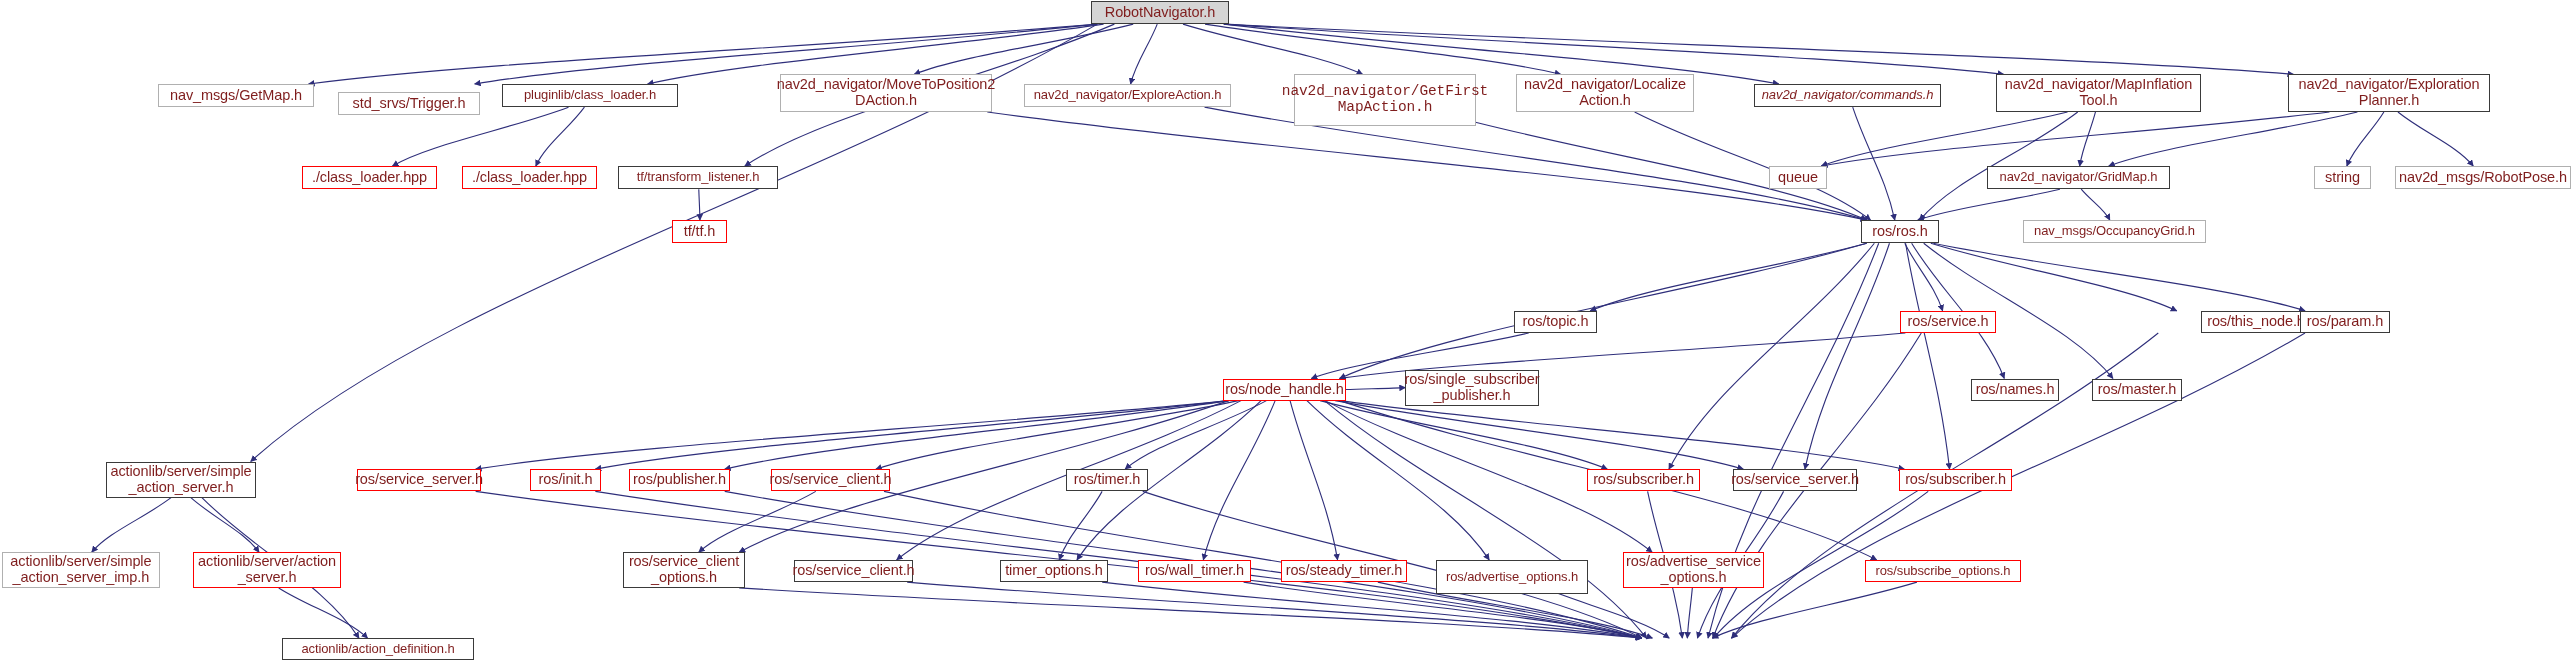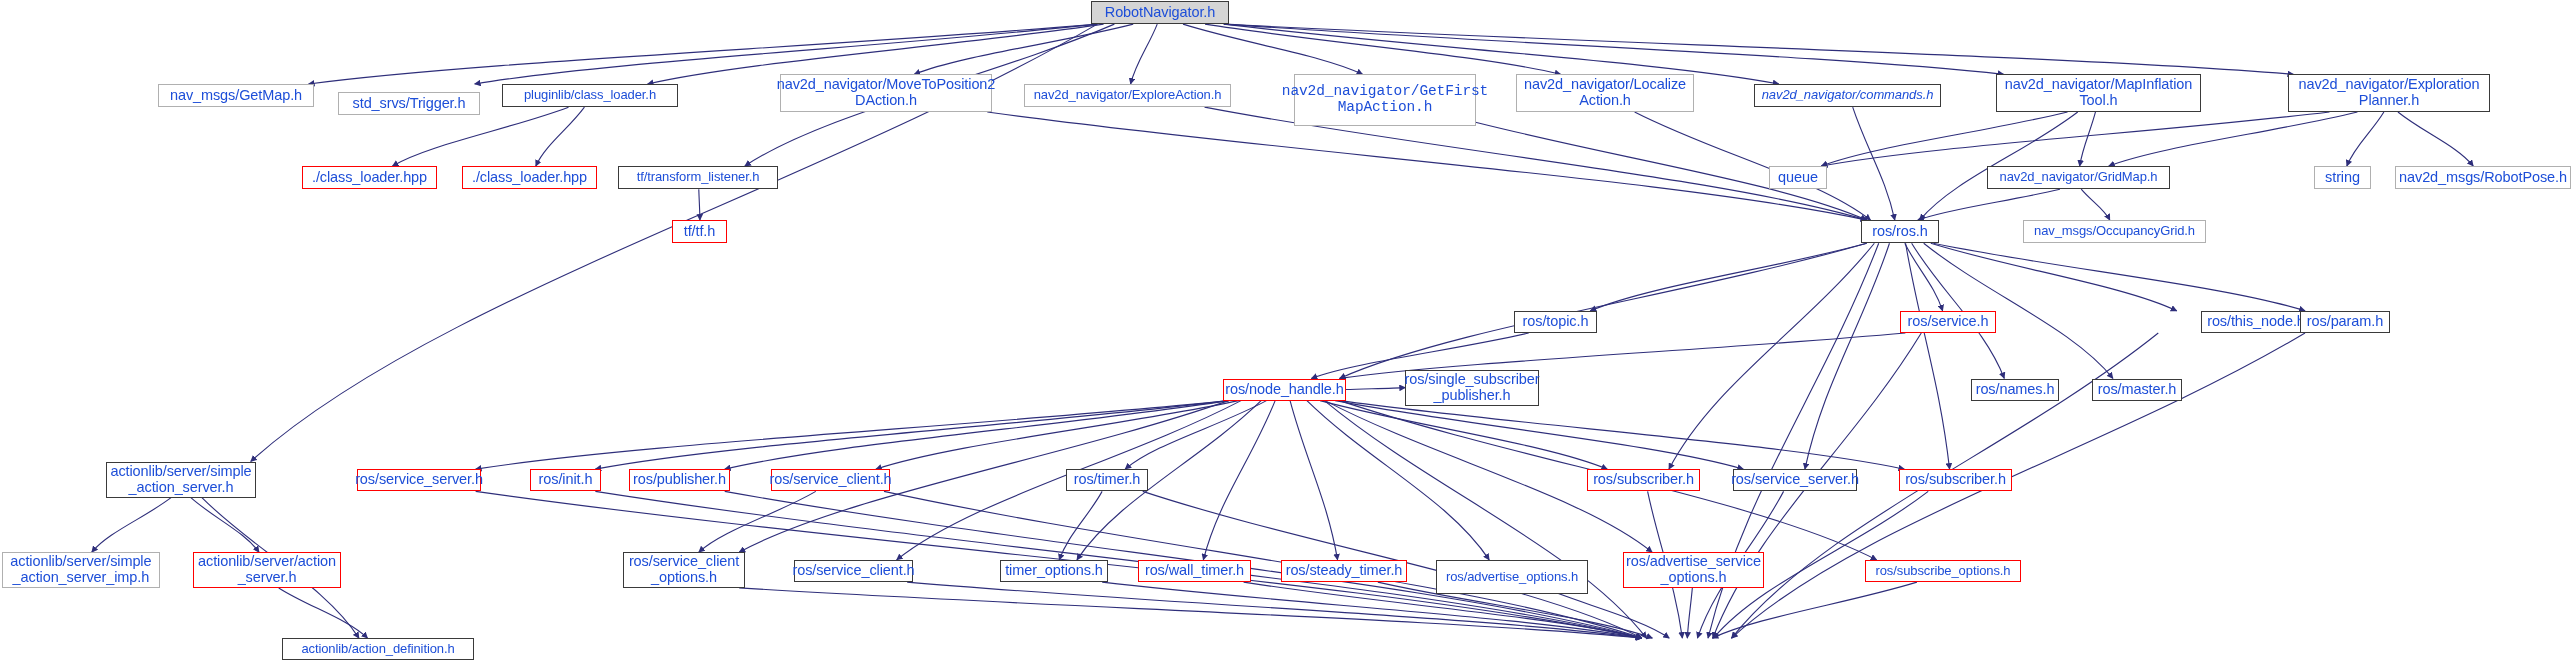--- a/index.html
+++ b/index.html
@@ -14,21 +14,21 @@
   #edges{position:absolute;left:0;top:0;width:2576px;height:669px;}
   .node{
     position:absolute;
     box-sizing:border-box;
     display:flex;
     align-items:center;
     justify-content:center;
     text-align:center;
     background:#ffffff;
     border:1px solid #b0b0b0;
-    color:#1d4ed8;
+    color:#7f1d1d;
     font-size:14.5px;
     line-height:1.08;
     letter-spacing:-0.1px;
     white-space:pre-line;
     padding:0 2.9px;
   }
   .node.bold{ border:1.5px solid #3a3a3a; }
   .node.red{ border:1.5px solid #ff0000; }
   .node.root{
     background:#d5d5d5;

